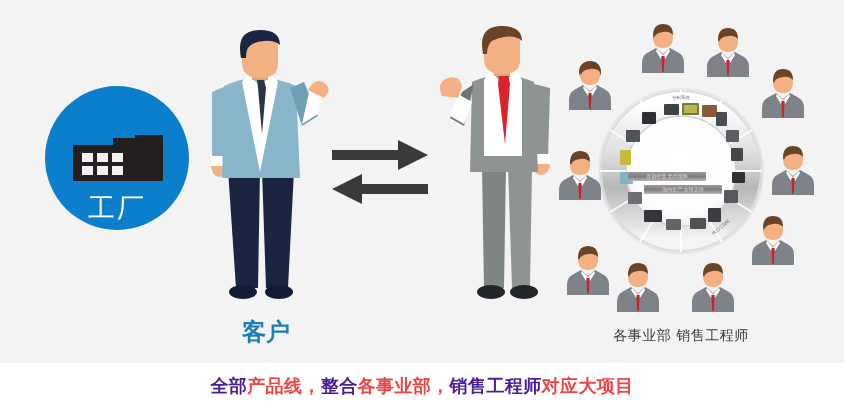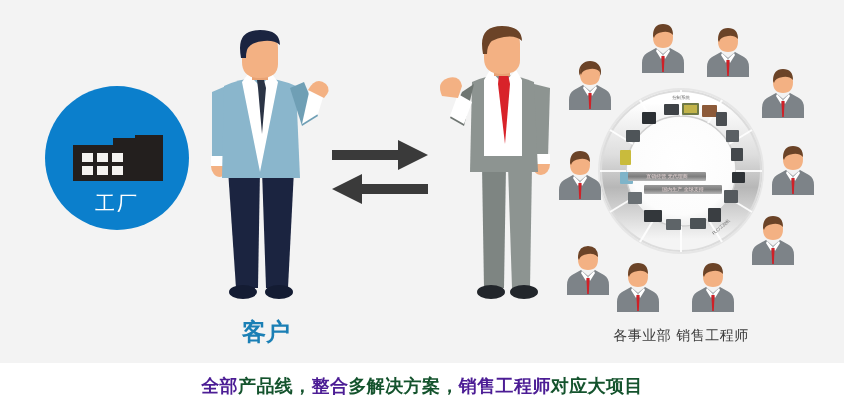--- a/index.html
+++ b/index.html
@@ -15,21 +15,21 @@
   .caption-bg{position:absolute;left:0;top:363px;width:844px;height:54px;background:#ffffff;}
 
   
   .factory-circle{
     position:absolute;left:45px;top:86px;width:144px;height:144px;
     border-radius:50%;background:#0b7fcc;
   }
   .factory-icon{position:absolute;left:73px;top:135px;width:90px;height:46px;}
   .factory-label{
     position:absolute;left:45px;top:190px;width:144px;
-    text-align:center;color:#ffffff;font-size:20px;letter-spacing:2px;
+    text-align:center;color:#ffffff;font-size:27px;letter-spacing:2px;
     font-family:"DejaVu Sans",sans-serif;
   }
 
   
   .person{position:absolute;}
   .person-customer{left:198px;top:30px;width:134px;height:272px;}
   .person-gbd{left:436px;top:26px;width:134px;height:276px;}
 
   .name-label{position:absolute;text-align:center;font-size:24px;font-weight:bold;}
   .name-customer{left:196px;top:308px;width:140px;color:#1a7fb5;font-family:"DejaVu Sans",sans-serif;margin-top:8px;}
@@ -61,21 +61,21 @@
     color:#3c3c3c;font-size:14px;font-family:"DejaVu Sans",sans-serif;letter-spacing:.5px;
   }
 
   
   .bottom-caption{
     position:absolute;left:0;top:374px;width:844px;text-align:center;
     font-size:18px;font-weight:bold;letter-spacing:.4px;
     font-family:"DejaVu Sans",sans-serif;white-space:nowrap;
   }
   .hl{color:#4c1d95;}
-  .dk{color:#14532d;}
+  .dk{color:#ef4444;}
 </style>
 </head>
 <body>
 
 <div class="stage">
 
   <div class="illus-bg"></div>
   <div class="caption-bg"></div>
 
   <div class="factory-circle"></div>
@@ -312,16 +312,16 @@
         <path d="M13 13 q0 -12 10 -12 q10 0 10 11 q-4 -4 -10 -3 q-8 1 -9 6z" fill="#6b4327"></path>
         <path d="M16 25 l7 6 l7 -6 l9 5 q5 3 5 10 l0 10 l-42 0 l0 -10 q0 -7 5 -10z" fill="#7d8388"></path>
         <path d="M17 26 l6 6 l-2 4 l-5 -8z M29 26 l-6 6 l2 4 l5 -8z" fill="#ffffff"></path>
         <path d="M21.4 33 l3.2 0 l-.8 16 l-1.6 0z" fill="#cf2027"></path>
       </g>
     </svg>
 
   <div class="sales-caption">各事业部 销售工程师</div>
 
   <div class="bottom-caption">
-    <span class="hl">全部</span><span class="dk">产品线，</span><span class="hl">整合</span><span class="dk">多解决方案，</span><span class="hl">销售工程师</span><span class="dk">对应大项目</span>
+    <span class="hl">全部</span><span class="dk">产品线，</span><span class="hl">整合</span><span class="dk">各事业部，</span><span class="hl">销售工程师</span><span class="dk">对应大项目</span>
   </div>
 
 </div>
 
 </body></html>

